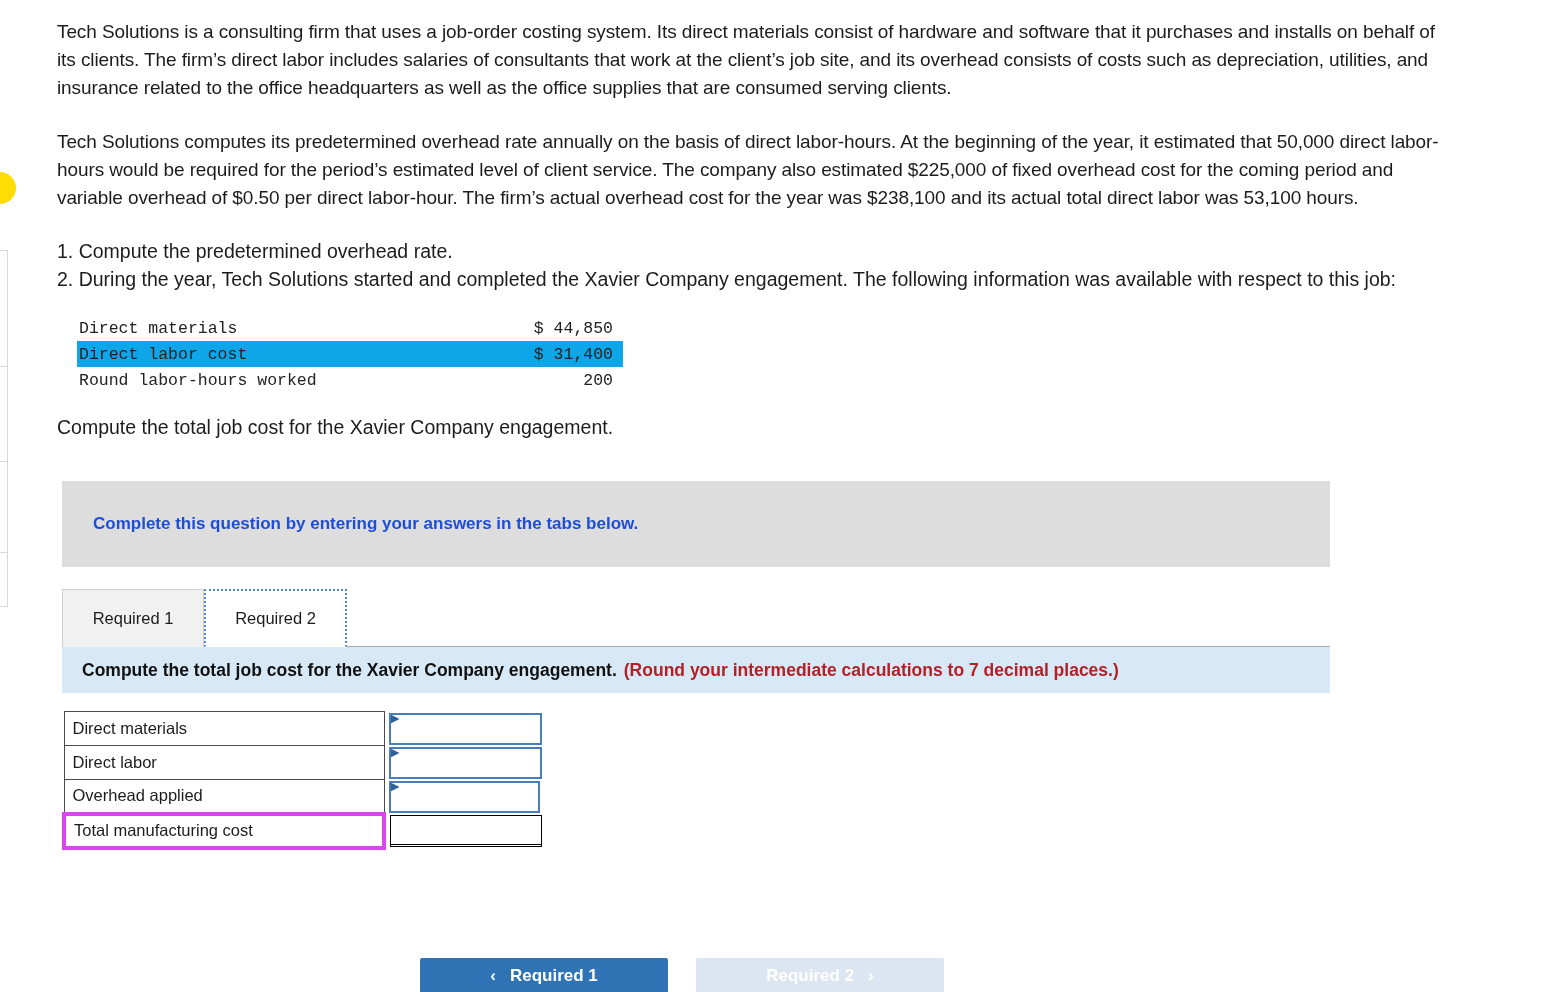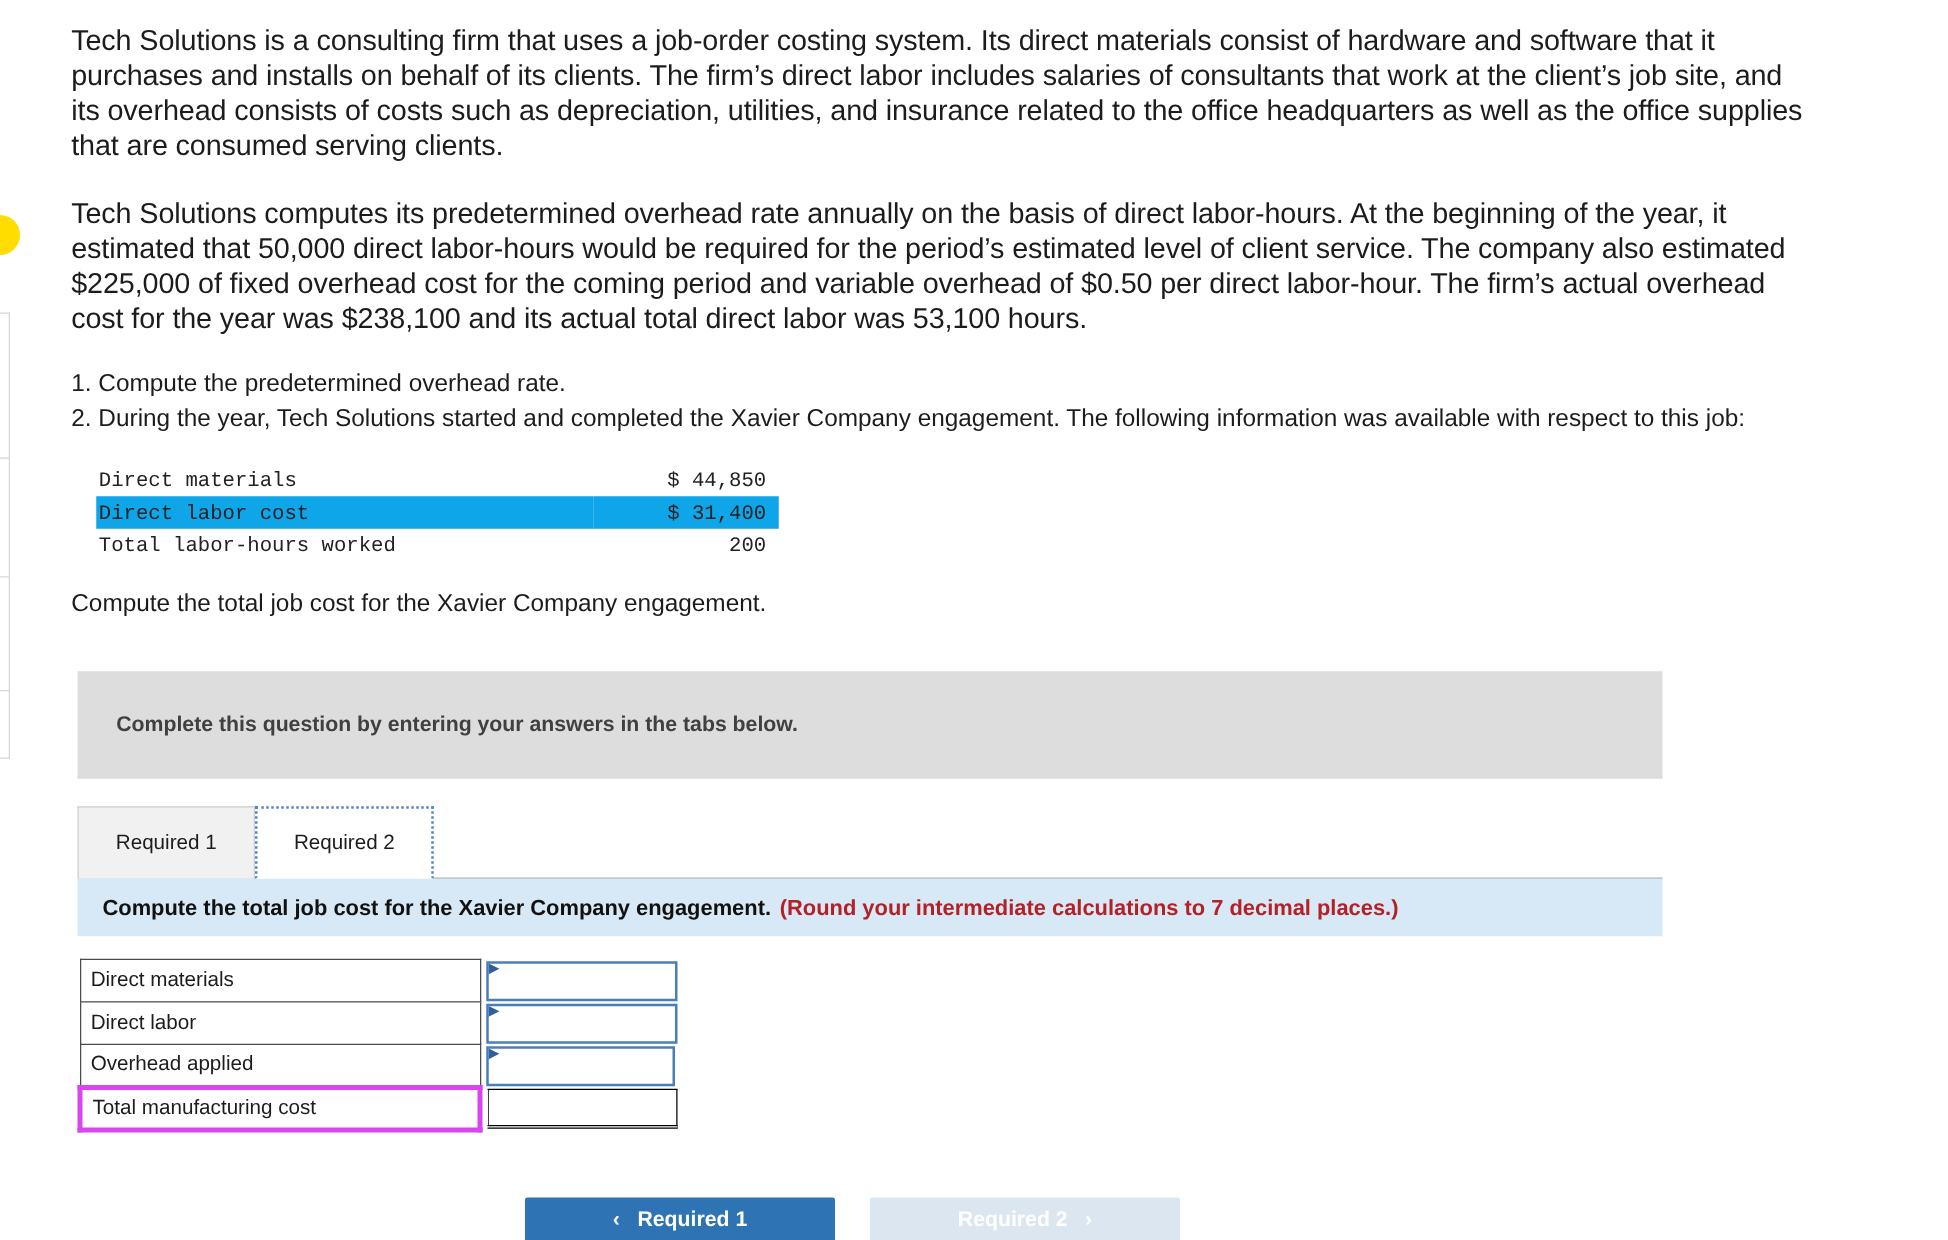--- a/index.html
+++ b/index.html
@@ -41,21 +41,21 @@
 
   
   #content {
     position: absolute;
     left: 57px;
     top: 18px;
     width: 1400px;
   }
 
   .para {
-    font-size: 23px;
+    font-size: 19px;
     line-height: 28px;
     color: #1c1c1c;
     margin: 0 0 26px 0;
     max-width: 1385px;
     letter-spacing: -0.1px;
   }
 
   .req-block {
     font-size: 19.5px;
     line-height: 27.5px;
@@ -92,21 +92,21 @@
     height: 86px;
     background: #dddddd;
     display: flex;
     align-items: center;
     padding-left: 31px;
     margin-left: 5px;
   }
   #complete-banner .txt {
     font-size: 17px;
     font-weight: bold;
-    color: #404040;
+    color: #1d4ed8;
     text-align: center;
   }
 
   
   #tab-strip {
     position: relative;
     margin-left: 5px;
     margin-top: 22px;
     height: 58px;
     width: 1268px;
@@ -284,21 +284,21 @@
     <tbody>
       <tr>
         <td class="lbl">Direct materials</td>
         <td class="val">$ 44,850</td>
       </tr>
       <tr class="shaded">
         <td class="lbl">Direct labor cost</td>
         <td class="val">$ 31,400</td>
       </tr>
       <tr>
-        <td class="lbl">Total labor-hours worked</td>
+        <td class="lbl">Round labor-hours worked</td>
         <td class="val">200</td>
       </tr>
     </tbody>
   </table>
 
   <p class="lead-line">Compute the total job cost for the Xavier Company engagement.</p>
 
   <div id="complete-banner">
     <span class="txt">Complete this question by entering your answers in the tabs below.</span>
   </div>

